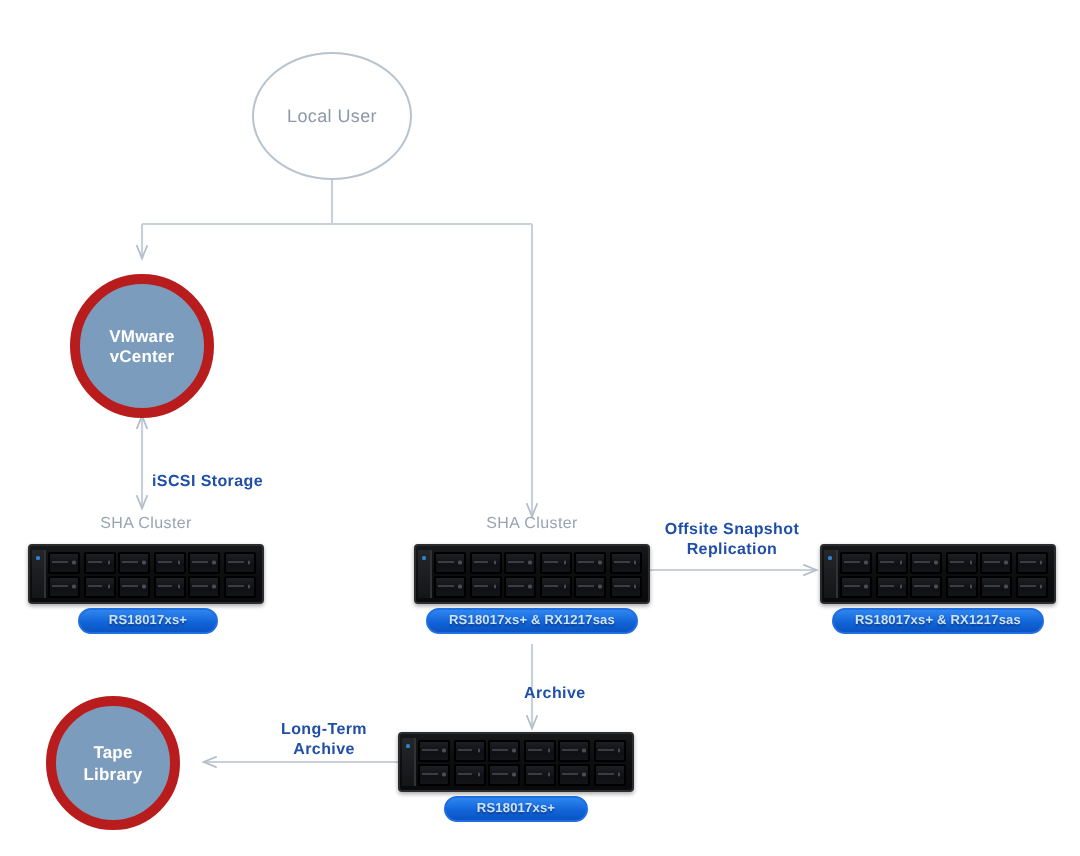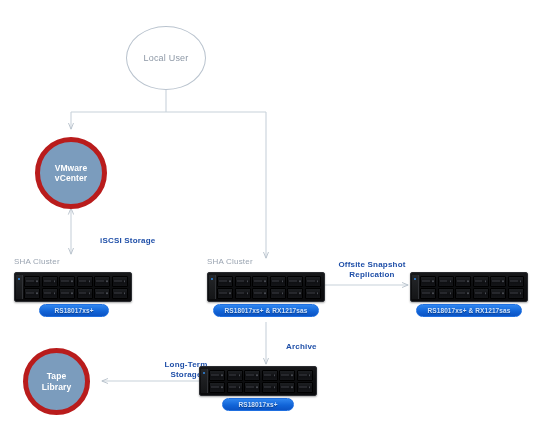--- a/index.html
+++ b/index.html
@@ -57,20 +57,21 @@
     letter-spacing: .1px;
     border: 5px solid #b91c1c;
   }
 
   
   .rack-caption {
     position: absolute;
     font-size: 8px;
     color: #9aa4b1;
     letter-spacing: .2px;
+    text-align: center;
     white-space: nowrap;
   }
 
   
   .rack {
     position: absolute;
     background: linear-gradient(180deg,#17181a 0%,#0d0e10 45%,#0a0a0c 100%);
     border: 1px solid #2a2c30;
     border-radius: 2px;
     box-sizing: border-box;
@@ -157,21 +158,20 @@
   
   .edge-label {
     position: absolute;
     color: #1f4fa8;
     font-size: 8px;
     font-weight: bold;
     letter-spacing: .2px;
     text-align: center;
     line-height: 1.25;
     white-space: pre-line;
-    margin-left: 24px;
   }
 </style>
 </head>
 <body>
 
 <div id="canvas">
 
   <svg id="wires" viewBox="0 0 540 428" width="540" height="428">
     <defs>
       <marker id="arrow-grey" markerWidth="8" markerHeight="8" refX="6.4" refY="3" orient="auto" markerUnits="userSpaceOnUse">
@@ -210,32 +210,32 @@
 
   <div class="node-circle circle-filled" style="left:23px; top:348px; width:67px; height:67px;">
     <span class="clabel">Tape
 Library</span>
   </div>
 
   <div class="edge-label" style="left:76px; top:226px; width:86px; text-align:left;">
     <span>iSCSI Storage</span>
   </div>
 
-  <div class="edge-label" style="left:300px; top:250px; width:96px;">
+  <div class="edge-label" style="left:318px; top:250px; width:96px;">
     <span>Offsite Snapshot
 Replication</span>
   </div>
 
   <div class="edge-label" style="left:262px; top:332px; width:60px; text-align:left;">
     <span>Archive</span>
   </div>
 
   <div class="edge-label" style="left:122px; top:350px; width:80px;">
     <span>Long-Term
-Storage</span>
+Archive</span>
   </div>
 
   <div class="rack-caption" style="left:14px; top:257px; width:118px;">
     <span>SHA Cluster</span>
   </div>
   <div class="rack" style="left:14px; top:272px; width:118px; height:30px;">
     <div class="rack-ear"></div>
     <div class="rack-led"></div>
     <div class="bay-row">
       <div class="bay"></div>

